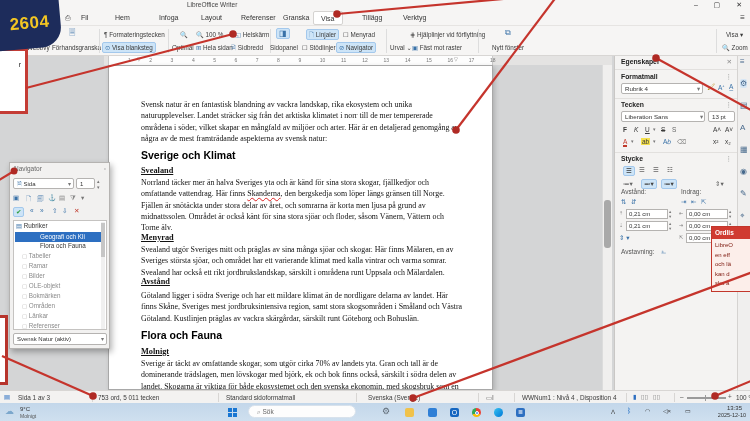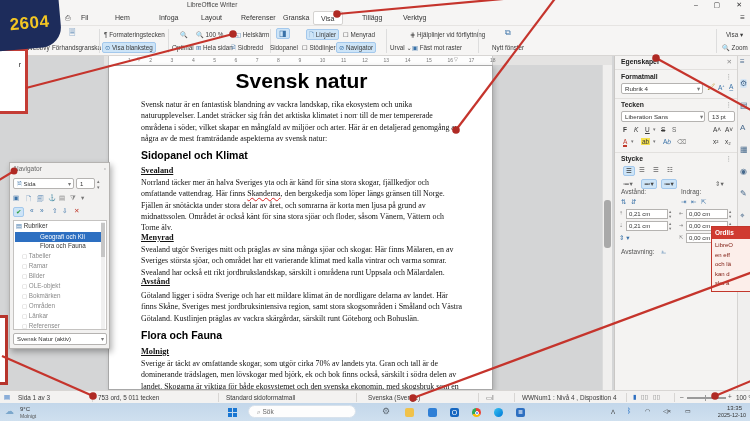--- a/index.html
+++ b/index.html
@@ -155,23 +155,22 @@
       <span style="position: absolute; left: 322.2px; top: 1px;">15</span>
       <span style="position: absolute; left: 343.5px; top: 1px;">16</span>
       <span style="position: absolute; left: 364.8px; top: 1px;">17</span>
       <span style="position: absolute; left: 386.1px; top: 1px;">18</span>
     </div>
   <span class="rmark" style="left:33px">▽</span>
   <span class="rmark" style="left:350px">▽</span>
 </div>
 
 <div id="page">
-  <div class="doc-title" style="top:3px">Svensk natur</div>
   <div class="doc" style="top:33px;height:48px">Svensk natur är en fantastisk blandning av vackra landskap, rika ekosystem och unika naturupplevelser. Landet sträcker sig från det arktiska klimatet i norr till de mer tempererade områdena i söder, vilket skapar en mångfald av miljöer och arter. Här är en detaljerad genomgång av några av de mest framträdande aspekterna av svensk natur:</div>
-  <div class="doc-h" style="top:83px">Sidopanel och Klimat</div>
+  <div class="doc-h" style="top:83px">Sverige och Klimat</div>
   <div class="doc-sh" style="top:100px">Svealand</div>
   <div class="doc" style="top:111px;height:57px"><span>Norrland täcker mer än halva Sveriges yta och är känd för sina stora skogar, fjällkedjor och omfattande vattendrag. Här finns </span><span class="spell">Skanderna</span><span>, den bergskedja som löper längs gränsen till Norge. Fjällen är snötäckta under stora delar av året, och somrarna är korta men ljusa på grund av midnattssolen. Området är också känt för sina stora sjöar och floder, såsom Vänern, Vättern och Torne älv.</span></div>
   <div class="doc-sh" style="top:167px">Menyrad</div>
   <div class="doc" style="top:178px;height:35px">Svealand utgör Sveriges mitt och präglas av sina många sjöar och skogar. Här finns Mälaren, en av Sveriges största sjöar, och området har ett varierande klimat med kalla vintrar och varma somrar. Svealand har också ett rikt jordbrukslandskap, särskilt i områdena runt Uppsala och Mälardalen.</div>
   <div class="doc-sh" style="top:211px">Avstånd</div>
   <div class="doc" style="top:224px;height:35px">Götaland ligger i södra Sverige och har ett mildare klimat än de nordligare delarna av landet. Här finns Skåne, Sveriges mest jordbruksintensiva region, samt stora skogsområden i Småland och Västra Götaland. Kustlinjen präglas av vackra skärgårdar, särskilt runt Göteborg och Bohuslän.</div>
   <div class="doc-h" style="top:263px">Flora och Fauna</div>
   <div class="doc-sh" style="top:281px">Molnigt</div>
   <div class="doc" style="top:292px;height:33px">Sverige är täckt av omfattande skogar, som utgör cirka 70% av landets yta. Gran och tall är de dominerande trädslagen, men lövskogar med björk, ek och bok finns också, särskilt i södra delen av landet. Skogarna är viktiga för både ekosystemet och den svenska ekonomin, med skogsbruk som en betydande industri.</div>
 </div>

